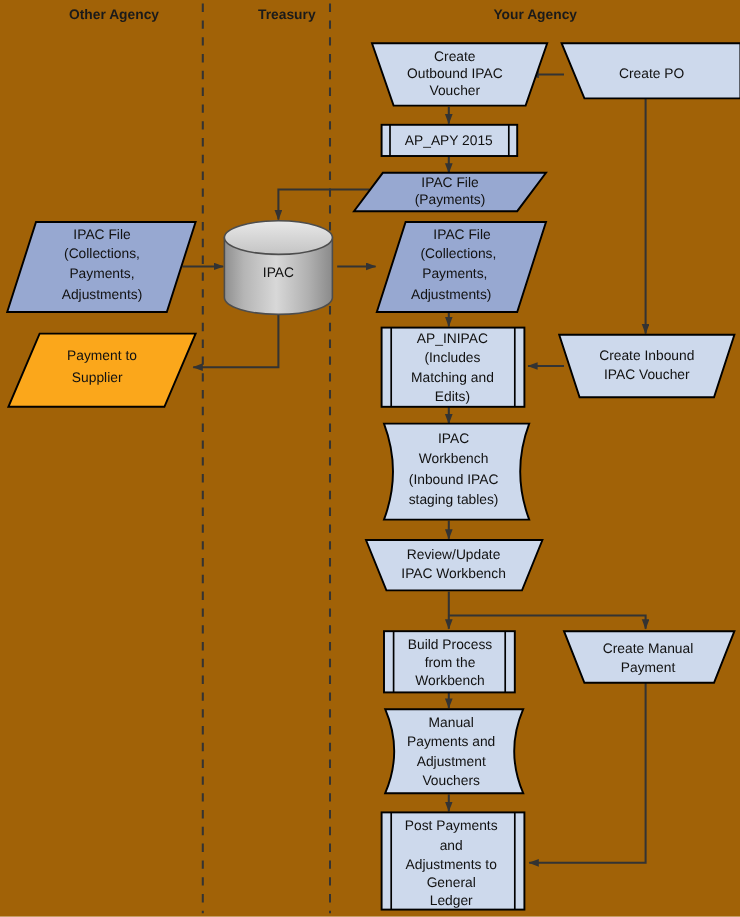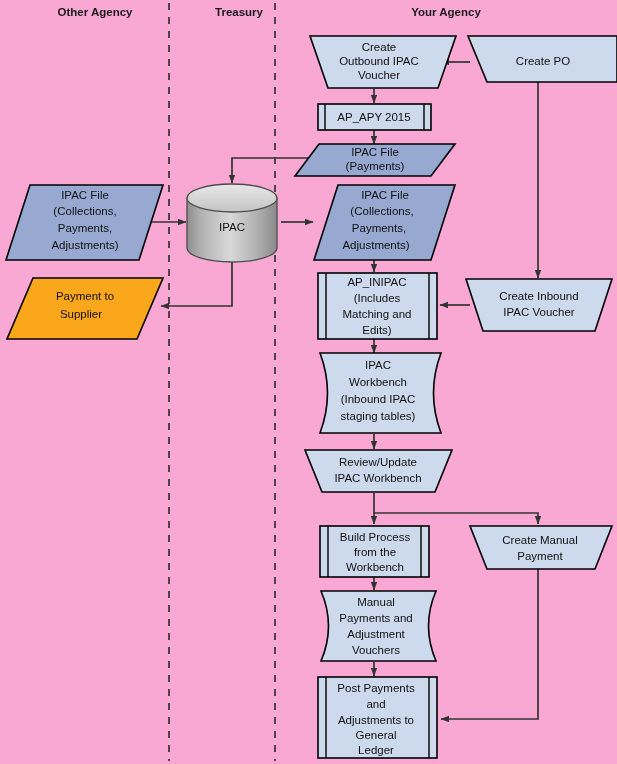--- a/index.html
+++ b/index.html
@@ -7,21 +7,21 @@
     padding: 0;
     background: #ffffff;
   }
   body {
     font-family: "Liberation Sans", sans-serif;
   }
   #canvas {
     position: relative;
     width: 617px;
     height: 764px;
-    background: #f9a8d4;
+    background: #a16207;
     overflow: hidden;
   }
   #canvas svg {
     position: absolute;
     top: 0;
     left: 0;
   }
   .swimlane-title {
     font-family: "Liberation Sans", sans-serif;
     font-size: 11.5px;

